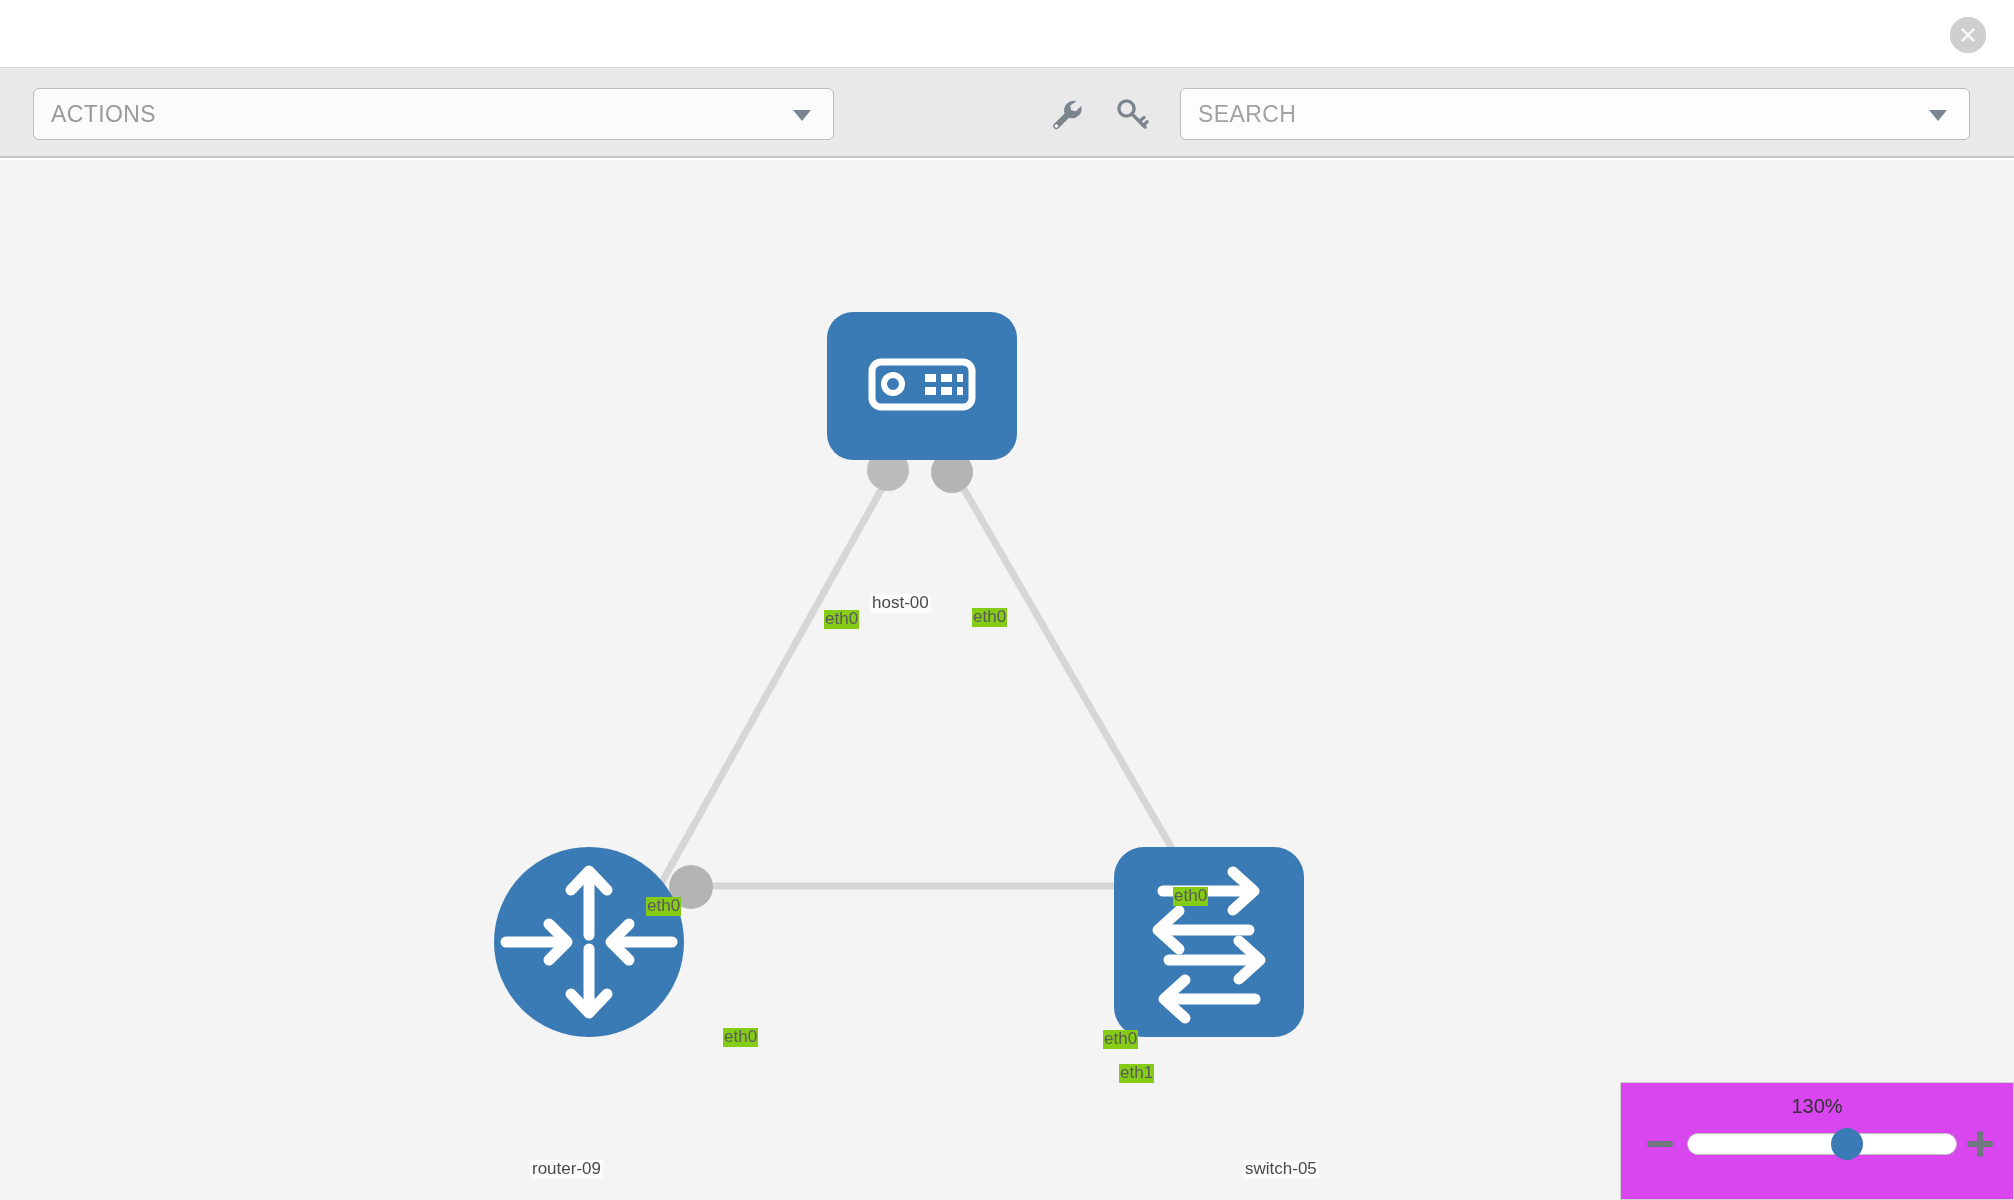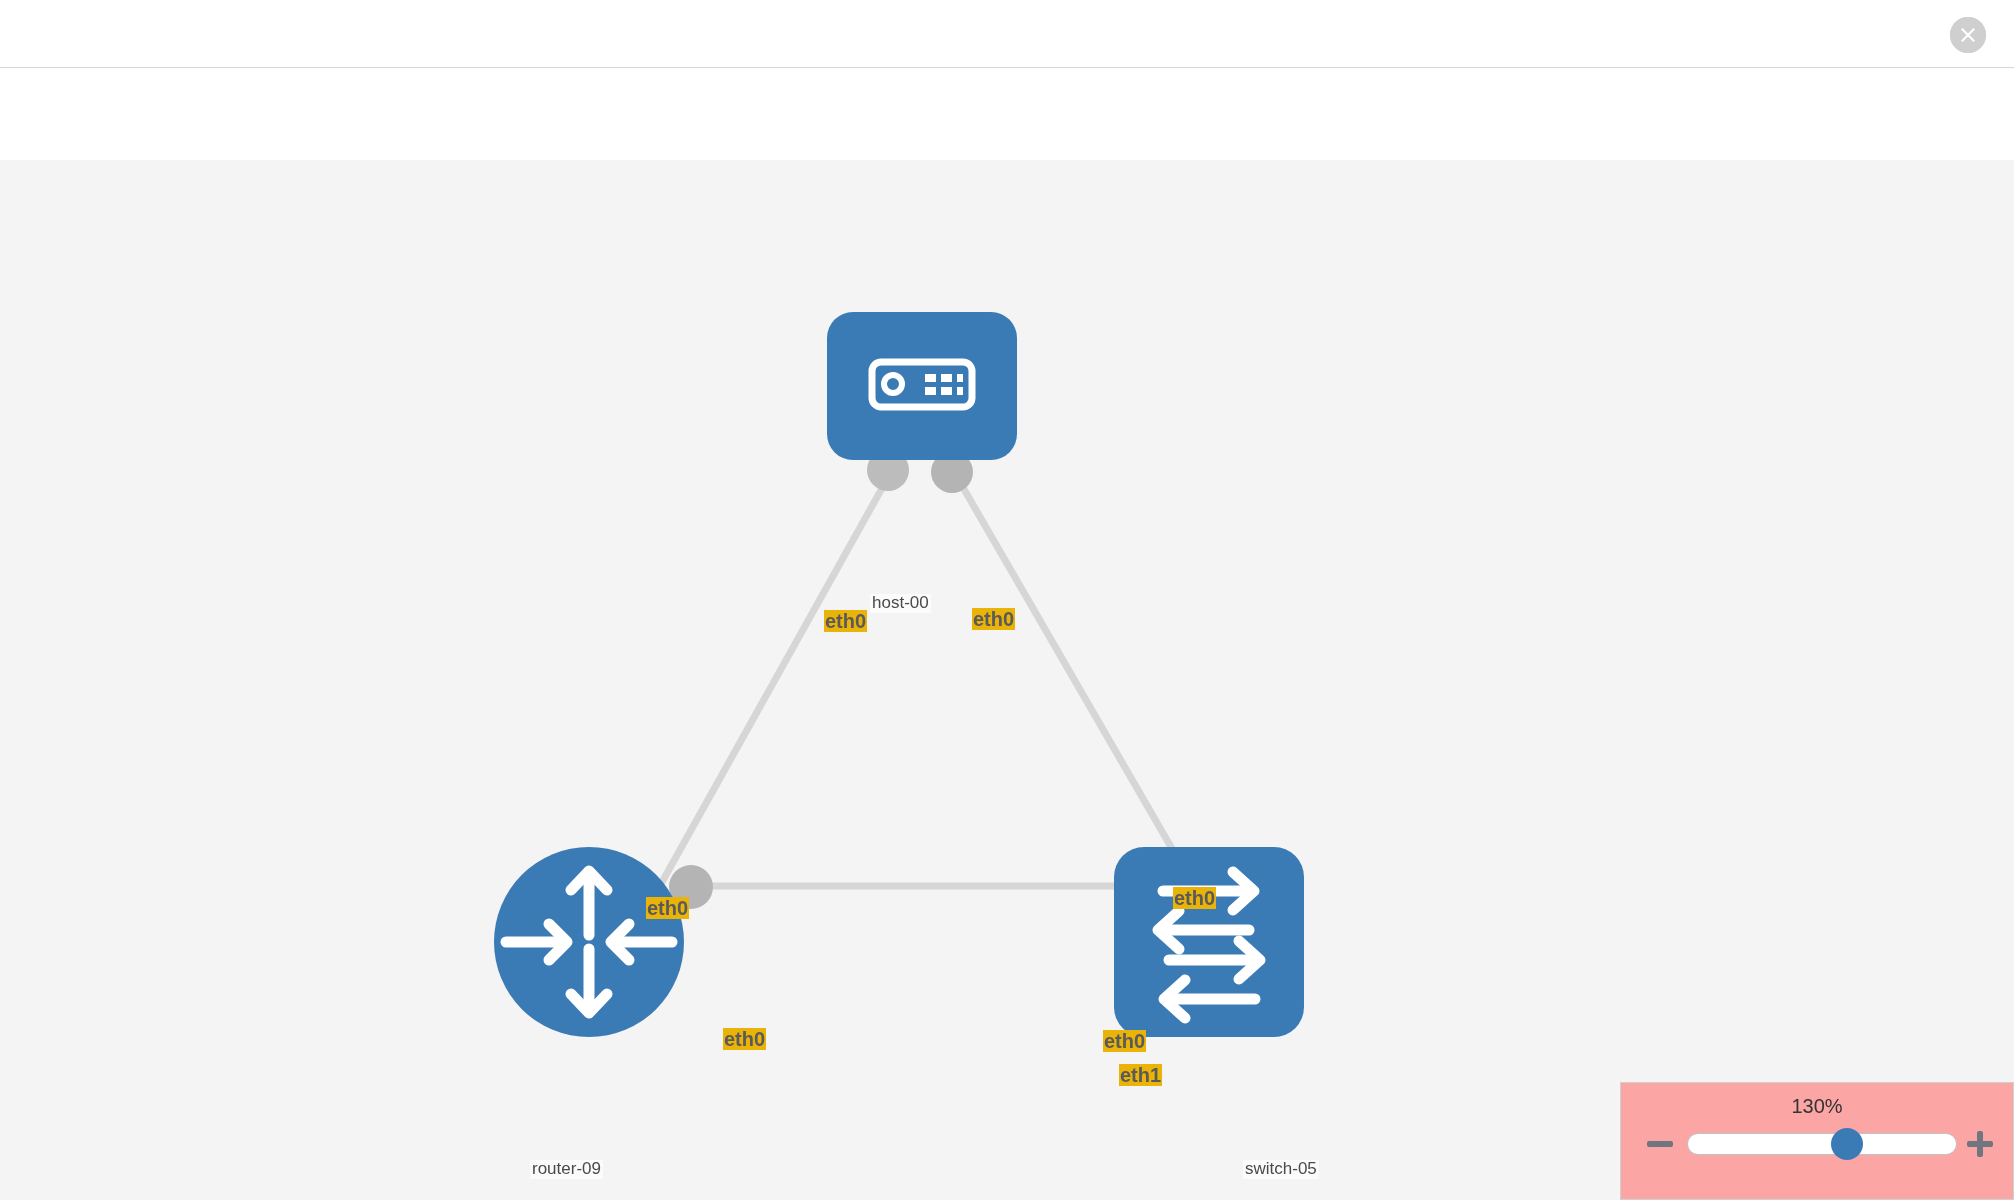--- a/index.html
+++ b/index.html
@@ -140,37 +140,36 @@
     position: absolute;
     background: #fbfbfb;
     color: #4a4a4a;
     font-size: 17px;
     white-space: nowrap;
     padding: 0 2px;
     line-height: 1.1;
   }
   .iface-label {
     position: absolute;
-    background: #eab308;
+    background: #84cc16;
     color: #5a5a5a;
-    font-size: 20px;
+    font-size: 17px;
     white-space: nowrap;
     padding: 0 1px;
     line-height: 1.1;
-    font-weight: bold;
   }
 
   
   .zoom-panel {
     position: absolute;
     left: 1620px;
     top: 1082px;
     width: 394px;
     height: 118px;
-    background: #fca5a5;
+    background: #d946ef;
     border: 1px solid #d0d0d0;
     padding-left: 19px;
   }
   .zoom-value {
     position: absolute;
     top: 12px;
     left: 0;
     width: 100%;
     text-align: center;
     font-size: 20px;
@@ -238,20 +237,49 @@
   <div class="header">
 
     <div class="close-btn">
       <svg width="36" height="36" viewBox="0 0 36 36" aria-hidden="true">
         <circle cx="18" cy="18" r="18" fill="#cfcfcf"></circle>
         <path d="M12.5 11 L18 16.5 L23.5 11 L25 12.5 L19.5 18 L25 23.5 L23.5 25 L18 19.5 L12.5 25 L11 23.5 L16.5 18 L11 12.5 Z" fill="#ffffff"></path>
       </svg>
     </div>
   </div>
 
+  <div class="toolbar">
+
+    <div class="actions-select">
+      <span class="sel-label">ACTIONS</span>
+      <span class="caret"></span>
+    </div>
+
+    <div class="tool-icon wrench">
+      <svg width="40" height="40" viewBox="0 0 40 40" aria-hidden="true">
+        <path d="M30.5 7.2 a9.6 9.6 0 0 0 -11.9 12.2 L8.2 29.8 a3.1 3.1 0 0 0 0 4.4 a3.1 3.1 0 0 0 4.4 0 L23 23.8
+                 a9.6 9.6 0 0 0 12.2 -11.9 l-5.4 5.4 l-4.6 -1.1 l-1.1 -4.6 Z" fill="#7c848e"></path>
+        <circle cx="10.4" cy="32" r="1.7" fill="#ffffff"></circle>
+      </svg>
+    </div>
+
+    <div class="tool-icon key">
+      <svg width="40" height="40" viewBox="0 0 40 40" aria-hidden="true">
+        <circle cx="14.5" cy="14.5" r="7.6" fill="none" stroke="#7c848e" stroke-width="3.4"></circle>
+        <path d="M19.6 19.6 L33 33" stroke="#7c848e" stroke-width="3.4" stroke-linecap="round"></path>
+        <path d="M27.5 27.5 L32 23.4" stroke="#7c848e" stroke-width="3.2" stroke-linecap="round"></path>
+        <path d="M31.4 31.4 L35.2 27.6" stroke="#7c848e" stroke-width="3.2" stroke-linecap="round"></path>
+      </svg>
+    </div>
+
+    <div class="search-box">
+      <span class="sel-label" placeholder="SEARCH">SEARCH</span>
+      <span class="caret"></span>
+    </div>
+  </div>
 
   <div class="canvas">
 
     <svg class="topology-svg" viewBox="0 0 2014 1040">
       <defs>
         <clipPath id="hostclip">
           <rect x="827" y="152" width="190" height="148" rx="26"></rect>
         </clipPath>
       </defs>
 

